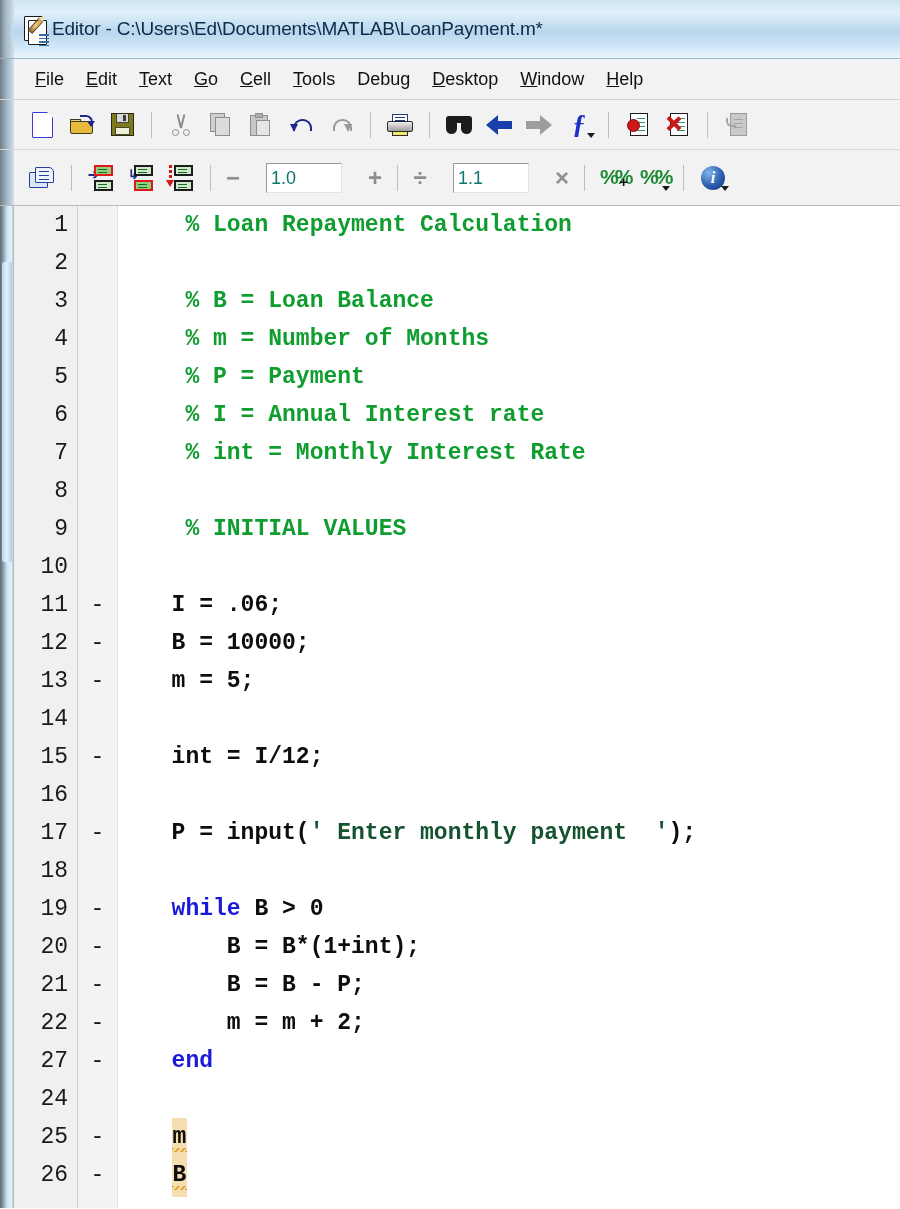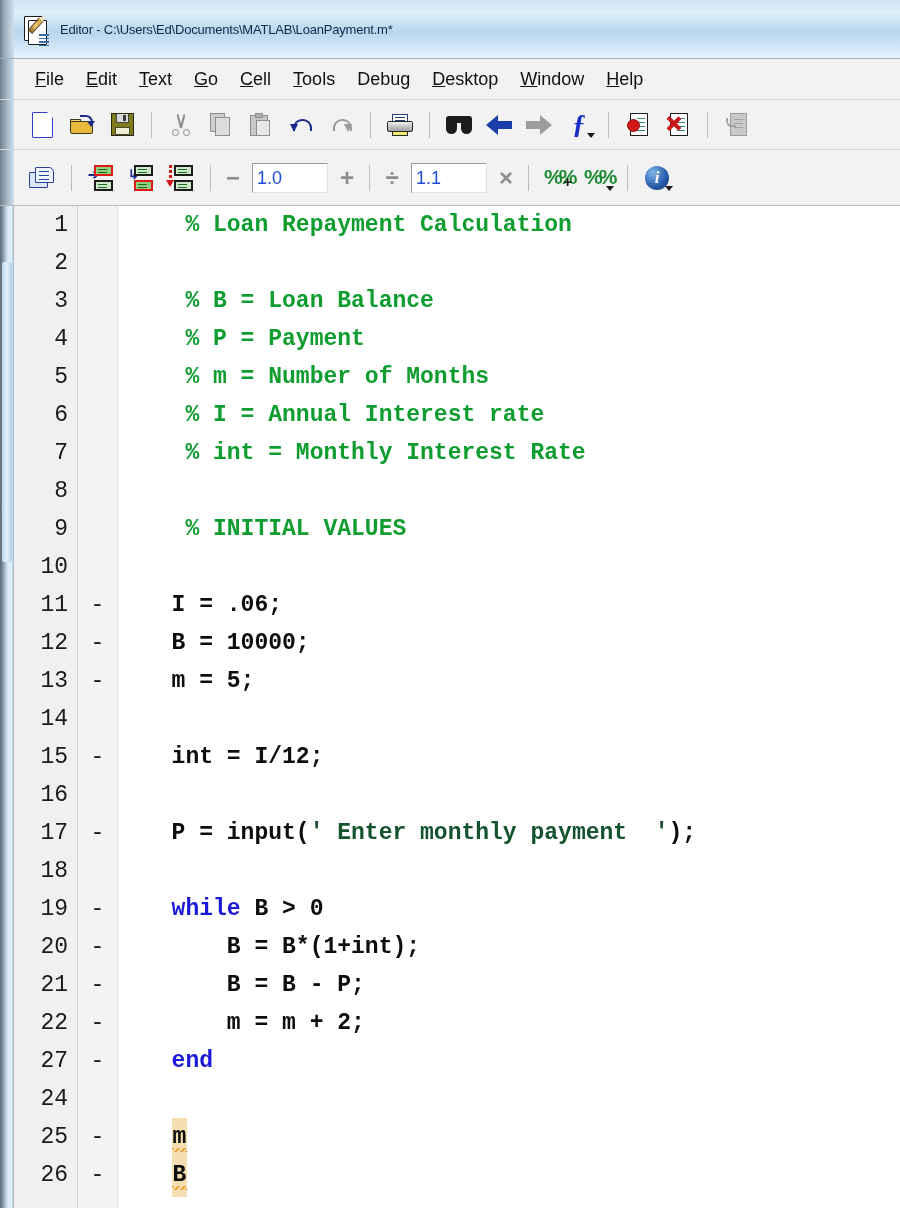--- a/index.html
+++ b/index.html
@@ -84,22 +84,22 @@
   }
   .title-icon .pencil::after {
     content: "";
     position: absolute;
     left: -1px; top: -6px;
     border-left: 3px solid transparent;
     border-right: 3px solid transparent;
     border-bottom: 6px solid #f2e3c2;
   }
   #title-text {
-    margin-left: 12px;
-    font-size: 13px;
+    margin-left: 4px;
+    font-size: 19px;
     color: #0b2b4a;
     white-space: nowrap;
     letter-spacing: -0.2px;
   }
 
   
   #menubar {
     position: relative;
     height: 41px;
     background: #f2f2f2;
@@ -489,24 +489,24 @@
     flex: none;
   }
   .numfield {
     width: 76px; height: 30px;
     background: #ffffff;
     border: 1px solid #9a9a9a;
     border-right-color: #e2e2e2;
     border-bottom-color: #e2e2e2;
     font-family: "Liberation Sans", sans-serif;
     font-size: 18px;
-    color: #1d4ed8;
+    color: #0f766e;
     padding: 0 4px;
     box-sizing: border-box;
-    margin: 0 6px;
+    margin: 0 20px;
     flex: none;
     line-height: 28px;
   }
   .ic-pct {
     position: relative;
     width: 28px; height: 24px;
     color: #1e8a34;
     font-size: 21px;
     font-weight: bold;
     font-family: "Liberation Sans", sans-serif;
@@ -864,22 +864,22 @@
         <div class="bp">-</div>
         <div class="bp">-</div>
         <div class="bp"></div>
         <div class="bp">-</div>
         <div class="bp">-</div>
       </div>
     <div id="codecol">
         <div class="code-line"><span class="cm">   % Loan Repayment Calculation</span></div>
         <div class="code-line">&nbsp;</div>
         <div class="code-line"><span class="cm">   % B = Loan Balance</span></div>
+        <div class="code-line"><span class="cm">   % m = Number of Months</span></div>
         <div class="code-line"><span class="cm">   % P = Payment</span></div>
-        <div class="code-line"><span class="cm">   % m = Number of Months</span></div>
         <div class="code-line"><span class="cm">   % I = Annual Interest rate</span></div>
         <div class="code-line"><span class="cm">   % int = Monthly Interest Rate</span></div>
         <div class="code-line">&nbsp;</div>
         <div class="code-line"><span class="cm">   % INITIAL VALUES</span></div>
         <div class="code-line">&nbsp;</div>
         <div class="code-line"><span>  I = .06;</span></div>
         <div class="code-line"><span>  B = 10000;</span></div>
         <div class="code-line"><span>  m = 5;</span></div>
         <div class="code-line">&nbsp;</div>
         <div class="code-line"><span>  int = I/12;</span></div>

